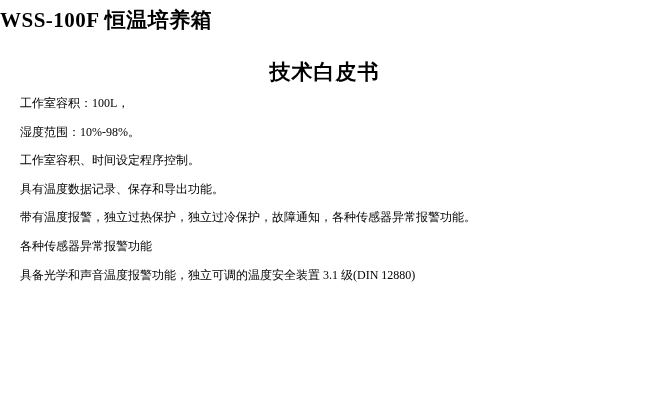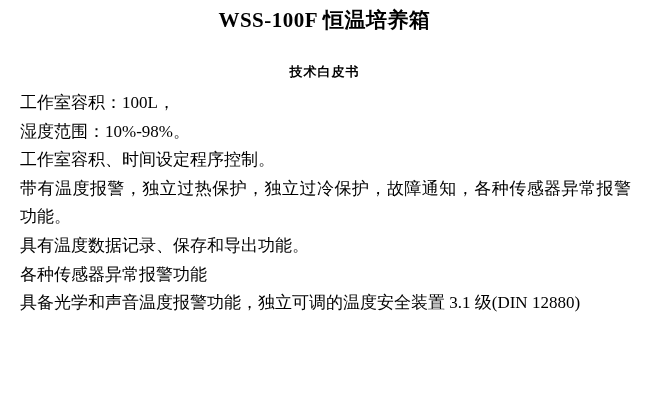--- a/index.html
+++ b/index.html
@@ -13,55 +13,55 @@
     height: 419px;
     background: #ffffff;
     color: #000000;
     font-family: "Liberation Serif", "DejaVu Serif", serif;
     overflow: hidden;
     box-sizing: border-box;
   }
   .doc-title {
     margin: 0;
     padding-top: 7px;
-    text-align: center;
+    text-align: left;
     font-size: 21px;
     font-weight: bold;
     line-height: 26px;
     letter-spacing: 0.5px;
   }
   .doc-subtitle {
     margin: 26px 0 0 0;
     text-align: center;
-    font-size: 13px;
+    font-size: 21px;
     font-weight: bold;
     line-height: 26px;
     letter-spacing: 1px;
   }
   .doc-body {
     padding: 4px 18px 0 20px;
-    font-size: 17px;
+    font-size: 12px;
     line-height: 28.6px;
   }
   .doc-body p {
     margin: 0;
     text-align: justify;
     word-break: break-all;
   }
 </style>
 </head>
 <body>
 
 <div class="page">
   <h1 class="doc-title">WSS-100F 恒温培养箱</h1>
 
   <h2 class="doc-subtitle">技术白皮书</h2>
 
   <div class="doc-body">
     <p>工作室容积：100L，</p>
     <p>湿度范围：10%-98%。</p>
     <p>工作室容积、时间设定程序控制。</p>
+    <p>具有温度数据记录、保存和导出功能。</p>
     <p>带有温度报警，独立过热保护，独立过冷保护，故障通知，各种传感器异常报警功能。</p>
-    <p>具有温度数据记录、保存和导出功能。</p>
     <p>各种传感器异常报警功能</p>
     <p>具备光学和声音温度报警功能，独立可调的温度安全装置 3.1 级(DIN 12880)</p>
   </div>
 </div>
 
 </body></html>

